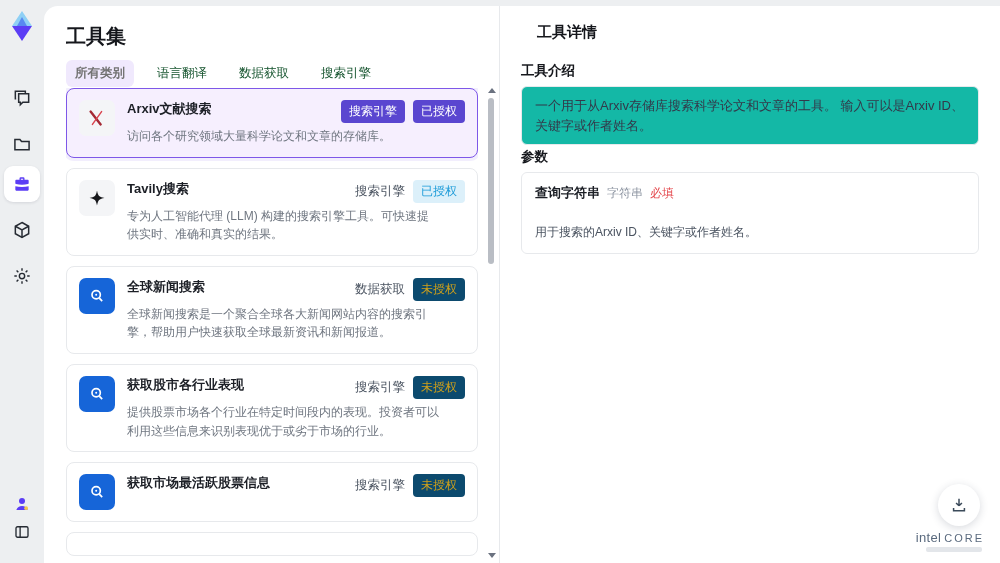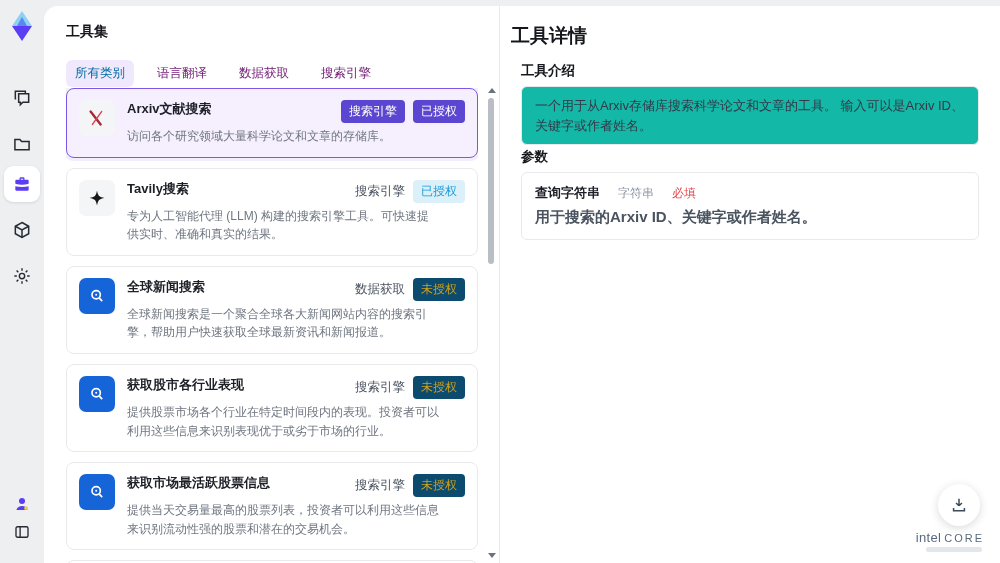--- a/index.html
+++ b/index.html
@@ -13,24 +13,24 @@
   .rail-icon { position:absolute; left:4px; width:36px; height:36px; display:flex; align-items:center; justify-content:center; border-radius:9px; cursor:pointer; color:#262b33; }
   .rail-icon.active { background:#ffffff; box-shadow:0 1px 3px rgba(30,30,60,.12); color:#5b3df5; }
   .ri-chat { top:80px; } .ri-folder { top:126px; } .ri-tool { top:166px; } .ri-cube { top:212px; } .ri-gear { top:258px; }
   .ri-user { top:486px; } .ri-panel { top:514px; }
 
   
   .panel { position:absolute; left:44px; top:6px; width:956px; height:557px; background:#ffffff; border-top-left-radius:14px; overflow:hidden; }
 
   
   .list-col { position:absolute; left:0; top:0; width:456px; height:557px; border-right:1px solid #e7e9ec; }
-  .list-title { position:absolute; left:22px; top:17px; font-size:14px; font-weight:bold; color:#15171c; }
+  .list-title { position:absolute; left:22px; top:17px; font-size:20px; font-weight:bold; color:#15171c; }
   .tabs { position:absolute; left:22px; top:54px; display:flex; gap:14px; align-items:center; }
-  .tab { font-size:12.5px; color:#701a75; padding:5px 9px; border-radius:6px; cursor:pointer; white-space:nowrap; }
-  .tab.active { background:#f0e9fd; color:#0369a1; font-weight:normal; }
+  .tab { font-size:12.5px; color:#14532d; padding:5px 9px; border-radius:6px; cursor:pointer; white-space:nowrap; }
+  .tab.active { background:#f0e9fd; color:#737373; font-weight:bold; }
 
   .tool-list { position:absolute; left:22px; top:82px; width:412px; height:475px; display:flex; flex-direction:column; gap:10px; overflow:hidden; }
   .card { border:1px solid #e7e9ec; border-radius:8px; background:#fff; padding:11px 12px; display:flex; gap:12px; cursor:pointer; flex:none; }
   .card.selected { background:#f6effe; border:1.5px solid #7e57e8; box-shadow:0 0 0 3px rgba(126,87,232,.10); }
   .tool-icon { width:36px; height:36px; border-radius:7px; flex:none; display:flex; align-items:center; justify-content:center; background:#f4f5f7; }
   .tool-icon.blue { background:#1665d8; }
   .card-body { flex:1; min-width:0; }
   .card-top { display:flex; align-items:flex-start; }
   .tool-name { font-size:13px; font-weight:bold; color:#1c1f26; line-height:1.4; }
   .card-tags { margin-left:auto; display:flex; gap:8px; align-items:center; flex:none; padding-left:8px; }
@@ -43,31 +43,31 @@
 
   
   .sb { position:absolute; right:3px; top:80px; bottom:3px; width:10px; }
   .sb-arrow { position:absolute; left:2px; width:0; height:0; border-left:4px solid transparent; border-right:4px solid transparent; }
   .sb-up { top:2px; border-bottom:5px solid #6b7280; }
   .sb-down { bottom:2px; border-top:5px solid #6b7280; }
   .sb-thumb { position:absolute; left:2px; top:12px; width:6px; height:166px; background:#b9bdc4; border-radius:3px; }
 
   
   .detail-col { position:absolute; left:457px; top:0; right:0; height:557px; }
-  .detail-title { position:absolute; left:10px; top:17px; font-size:19px; font-weight:bold; color:#15171c; }
+  .detail-title { position:absolute; left:36px; top:17px; font-size:15px; font-weight:bold; color:#15171c; }
   .section-h { font-size:13.5px; font-weight:bold; color:#15171c; }
   .intro-h { position:absolute; left:20px; top:56px; }
   .intro-box { position:absolute; left:20px; top:80px; width:458px; min-height:38px; border:1px solid #e7e9ec; border-radius:6px; background:#14b8a6; display:flex; align-items:center; padding:9px 13px; font-size:13px; color:#33394a; line-height:1.5; }
   .param-h { position:absolute; left:20px; top:142px; }
   .param-box { position:absolute; left:20px; top:166px; width:458px; border:1px solid #e7e9ec; border-radius:6px; background:#fff; padding:11px 13px 12px; }
-  .param-line { display:flex; align-items:flex-end; gap:18px; }
+  .param-line { display:flex; align-items:flex-end; gap:7px; }
   .param-name { font-size:13px; font-weight:bold; color:#1c1f26; }
   .param-type { font-size:12px; color:#8b93a0; }
   .param-req { font-size:12px; color:#e5484d; }
-  .param-desc { margin-top:6px; font-size:15px; color:#4a5360;font-weight:bold; }
+  .param-desc { margin-top:22px; font-size:12px; color:#4a5360; }
 
   
   .dl-btn { position:absolute; right:20px; top:478px; width:42px; height:42px; border-radius:50%; background:#fff; box-shadow:0 2px 8px rgba(40,50,70,.18); display:flex; align-items:center; justify-content:center; cursor:pointer; }
   .intel { position:absolute; right:16px; top:524px; display:flex; align-items:baseline; gap:3px; color:#5a6a7e; }
   .intel-name { font-size:13px; font-weight:normal; letter-spacing:.3px; }
   .intel-core { font-size:11px; letter-spacing:2px; font-weight:400; }
   .intel-sub { position:absolute; right:18px; top:541px; width:56px; height:5px; background:#e3e6ea; border-radius:2px; }
 
   svg { display:block; }
 </style>
@@ -227,21 +227,20 @@
             </svg>
           </div>
           <div class="card-body">
             <div class="card-top">
               <div class="tool-name">获取市场最活跃股票信息</div>
               <div class="card-tags">
                 <span class="cat">搜索引擎</span>
                 <span class="pill yellow">未授权</span>
               </div>
             </div>
-            <div class="tool-desc">提供当天交易量最高的股票列表，投资者可以利用这些信息来识别流动性强的股票和潜在的交易机会。</div>
           </div>
         </div>
 
         <div class="card">
           
           
         </div>
 
       </div>
 

